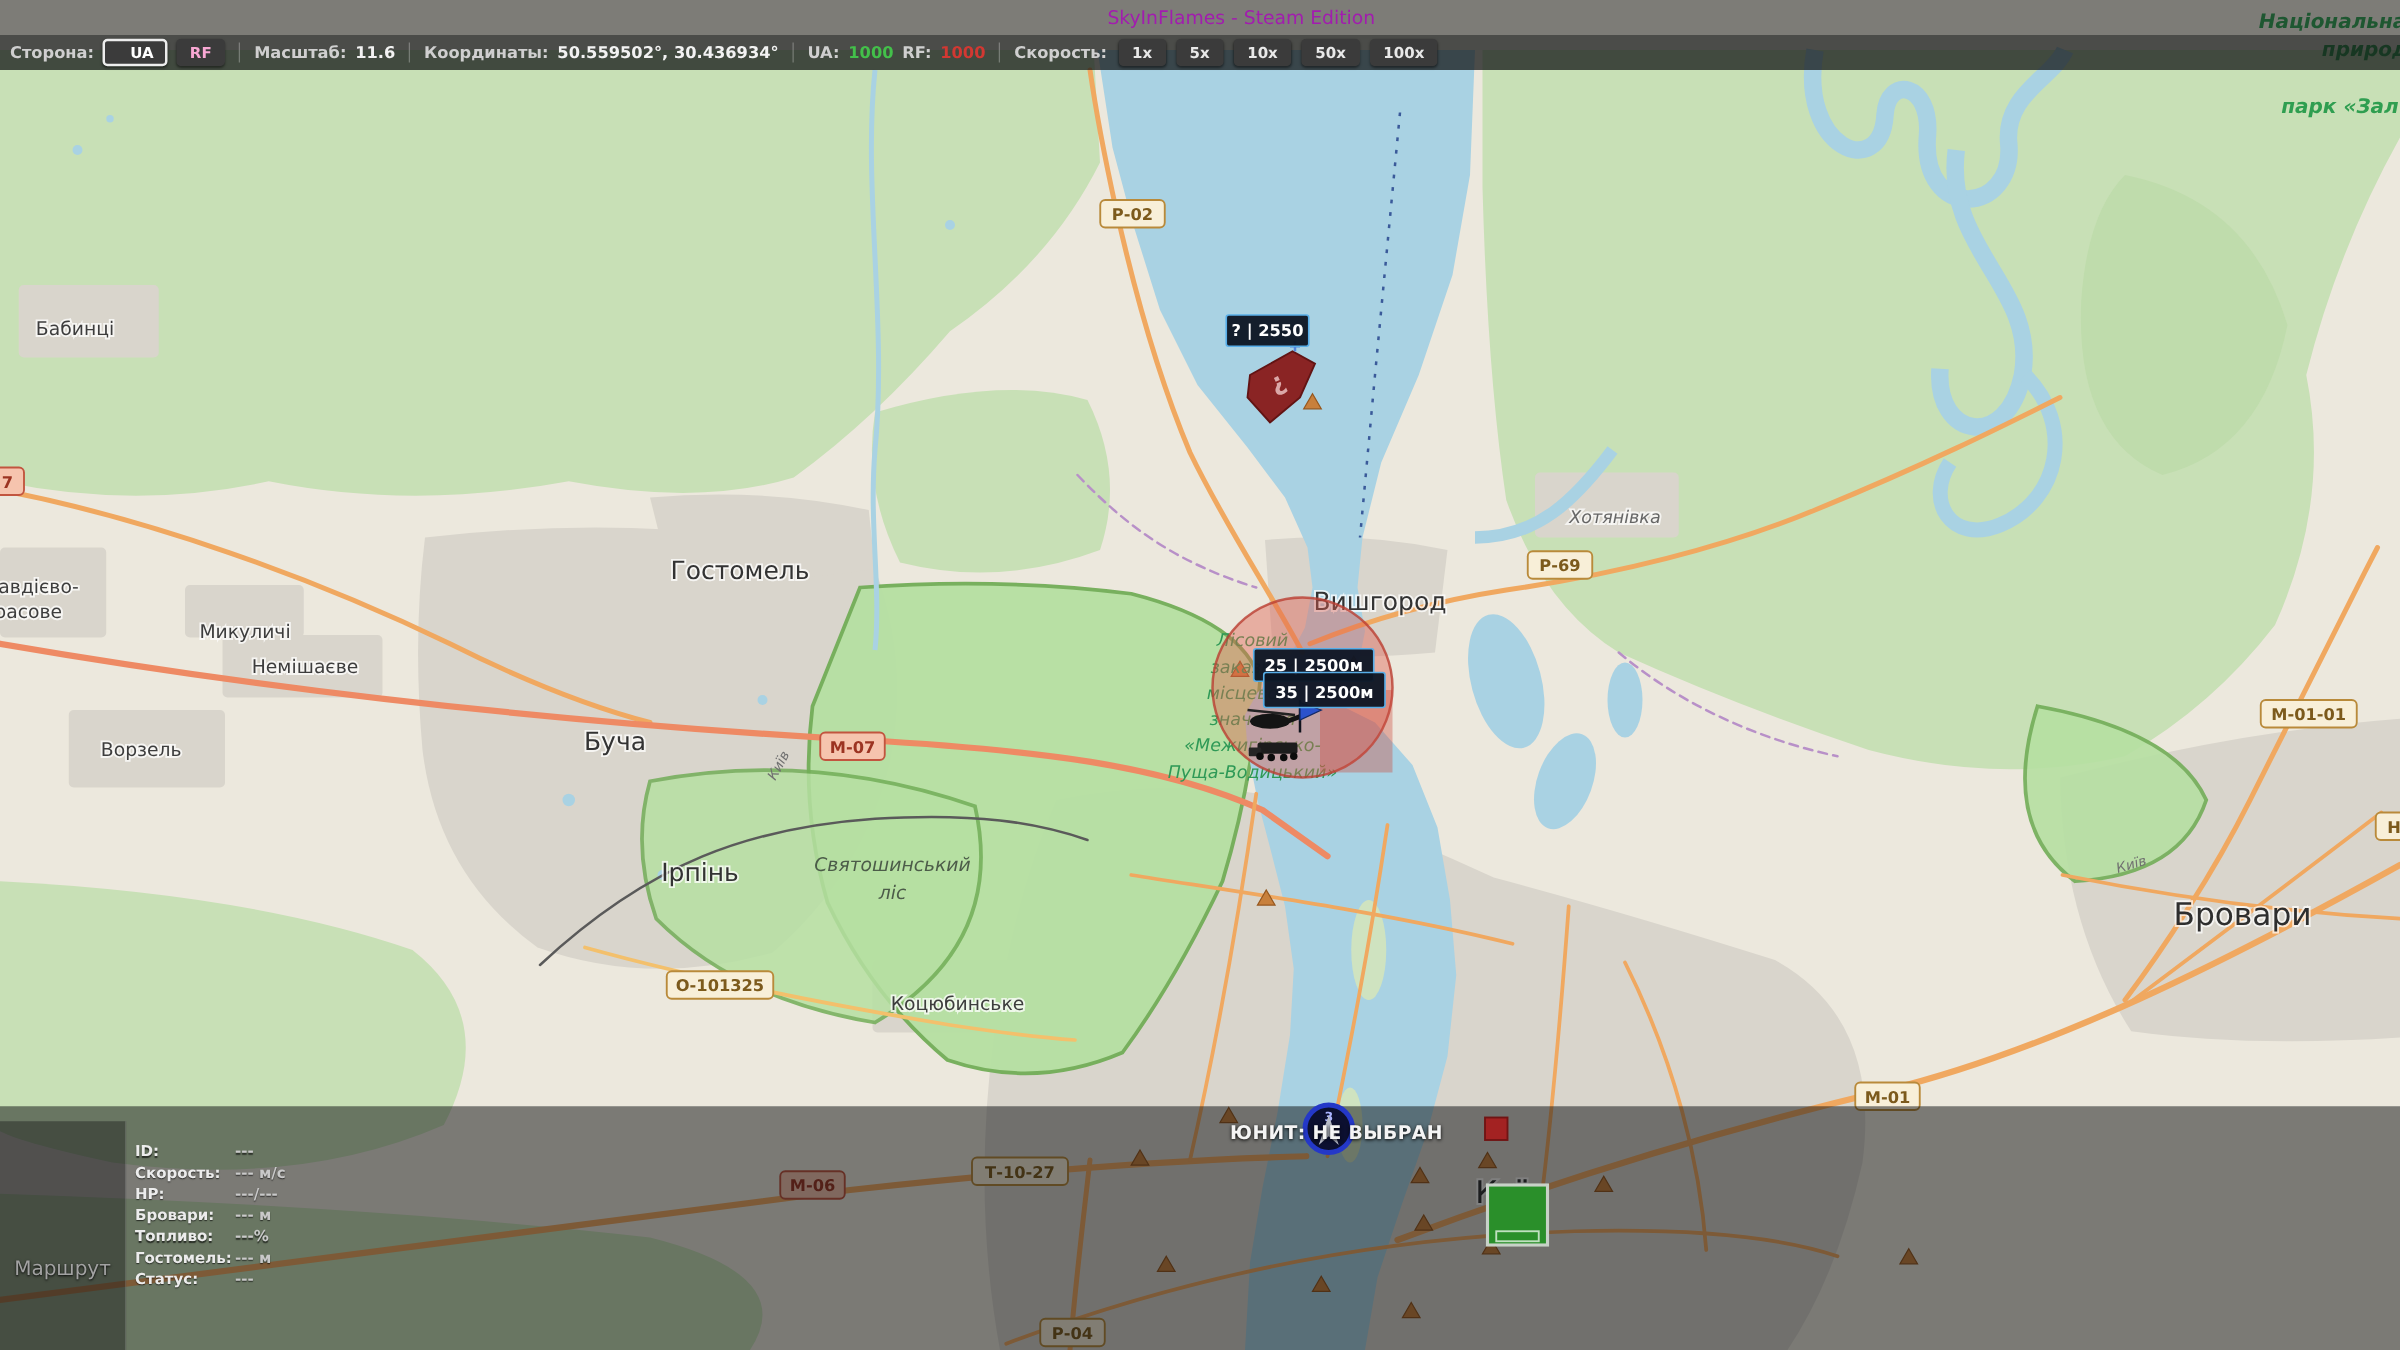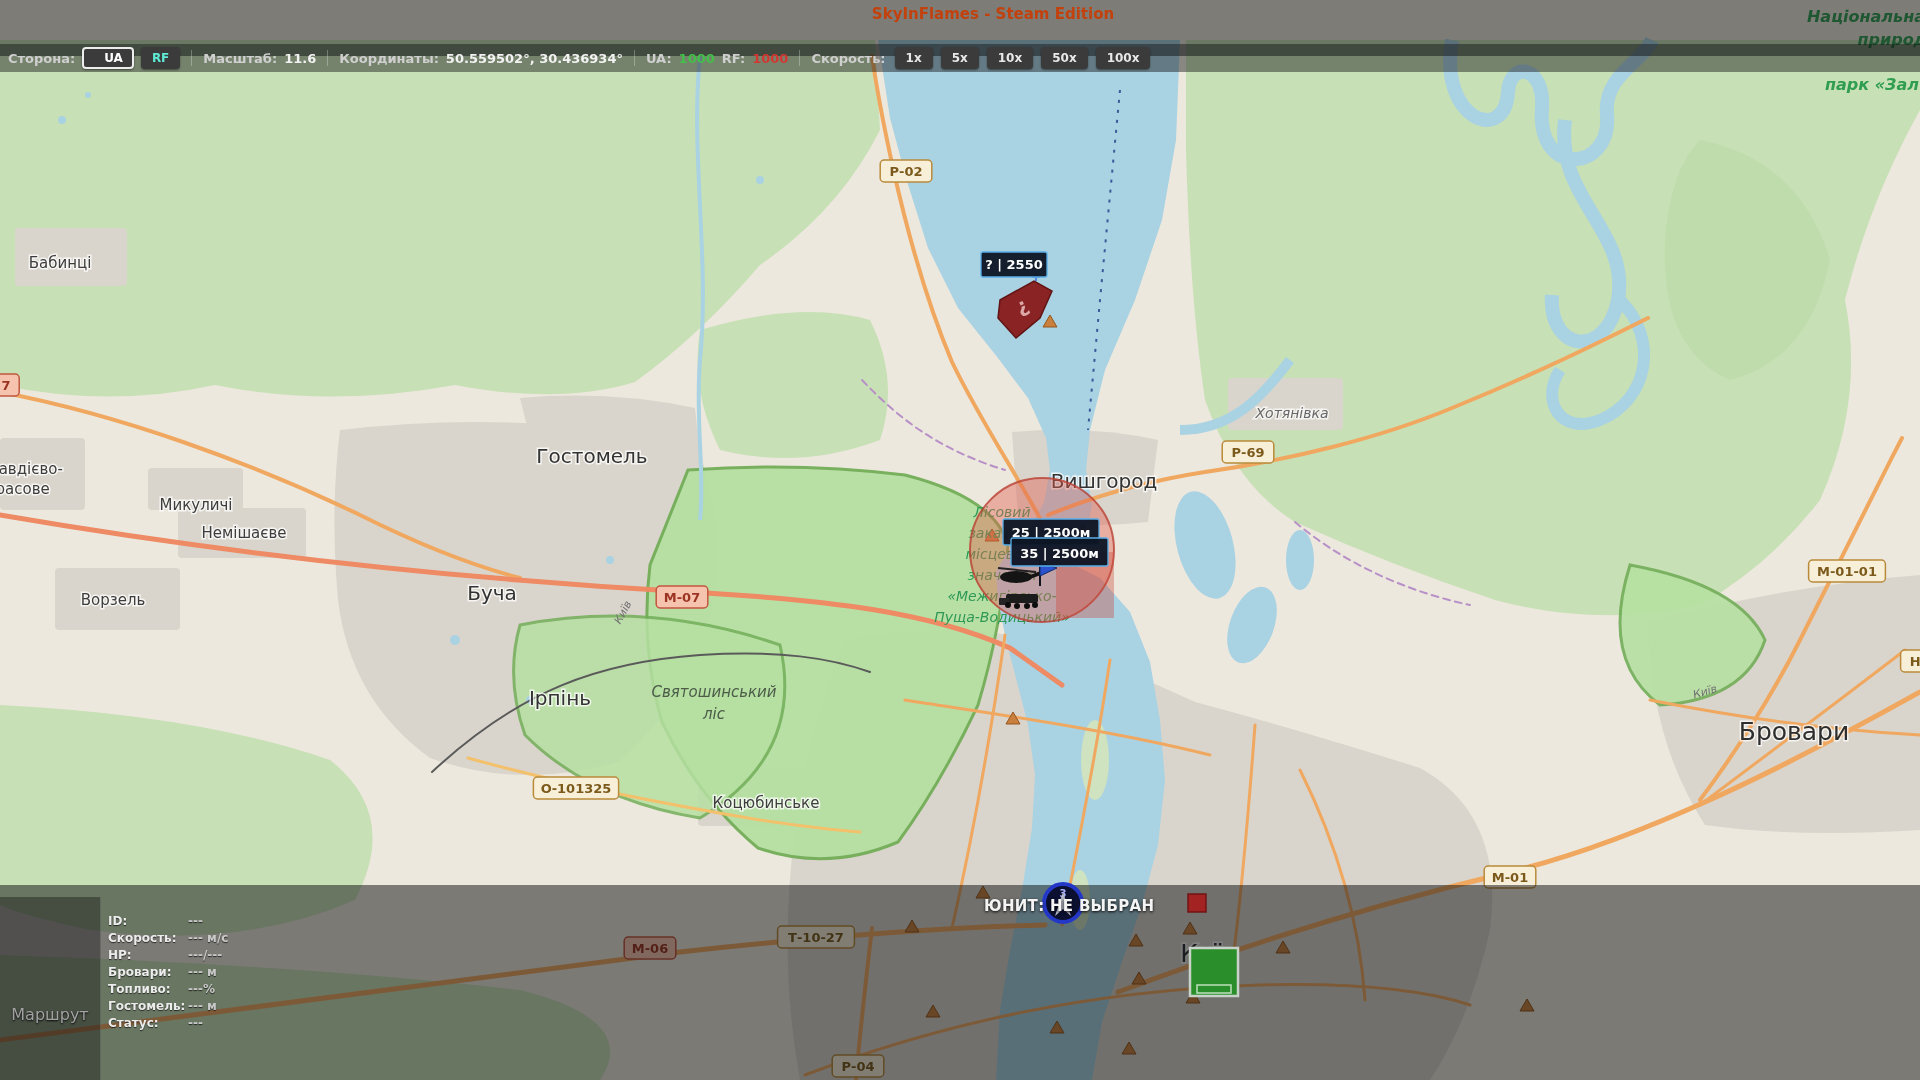--- a/index.html
+++ b/index.html
@@ -2,31 +2,31 @@
 <html><head>
 <meta charset="utf-8">
 <style>
   html,body{margin:0;padding:0;background:#222;}
   .screen{position:relative;width:1920px;height:1080px;overflow:hidden;background:#ece8dd;
           font-family:"DejaVu Sans",sans-serif;}
   svg text{font-family:"DejaVu Sans",sans-serif;}
 
   
   .topbar{position:absolute;left:0;top:0;width:100%;height:56px;background:rgba(14,16,18,0.50);z-index:4;}
-  .title{position:absolute;left:993px;top:5px;transform:translateX(-50%);font-size:15px;font-weight:bold;color:#c2410c;white-space:nowrap;}
+  .title{position:absolute;left:993px;top:5px;transform:translateX(-50%);font-size:15px;font-weight:normal;color:#a21caf;white-space:nowrap;}
   .toolbar{position:absolute;top:28px;left:0;width:100%;height:28px;background:rgba(16,17,18,0.45);
-           display:flex;align-items:center;padding-left:8px;gap:7px;font-size:13px;font-weight:bold;color:#d6d6d6;box-sizing:border-box;margin-top:16px;}
+           display:flex;align-items:center;padding-left:8px;gap:7px;font-size:13px;font-weight:bold;color:#d6d6d6;box-sizing:border-box;}
   .tlabel{white-space:nowrap;color:#cfcfcf;}
   .tvalue{white-space:nowrap;color:#f2f2f2;}
   .green{color:#43c04a;}
   .red{color:#d23832;}
   .sep{width:1px;height:16px;background:rgba(255,255,255,0.28);margin:0 4px;flex:none;}
   .tbtn{background:#3b3b3b;color:#e8e8e8;border-radius:4px;padding:2px 9px;font-size:12px;font-weight:bold;
         border:2px solid transparent;box-shadow:0 1px 2px rgba(0,0,0,.45);cursor:pointer;white-space:nowrap;}
-  .side-btn{color:#5eead4;}
+  .side-btn{color:#f9a8d4;}
   .side-btn.active{border-color:#ededed;color:#fff;padding-left:20px;}
   .speed-row{display:flex;gap:8px;margin-left:2px;}
 
   
   .bottombar{position:absolute;left:0;top:885px;width:100%;height:195px;background:rgba(10,12,14,0.50);z-index:2;}
   .left-rail{position:absolute;left:0;top:12px;width:100px;height:100%;background:rgba(12,13,15,0.38);
              border-right:1px solid rgba(255,255,255,0.15);}
   .route-item{position:absolute;left:0;top:108px;width:100px;text-align:center;font-size:16px;color:#a2a2a2;
               text-shadow:0 1px 2px #000;cursor:pointer;}
   .stats-panel{position:absolute;left:108px;top:28px;font-size:12px;font-weight:bold;color:#ececec;

